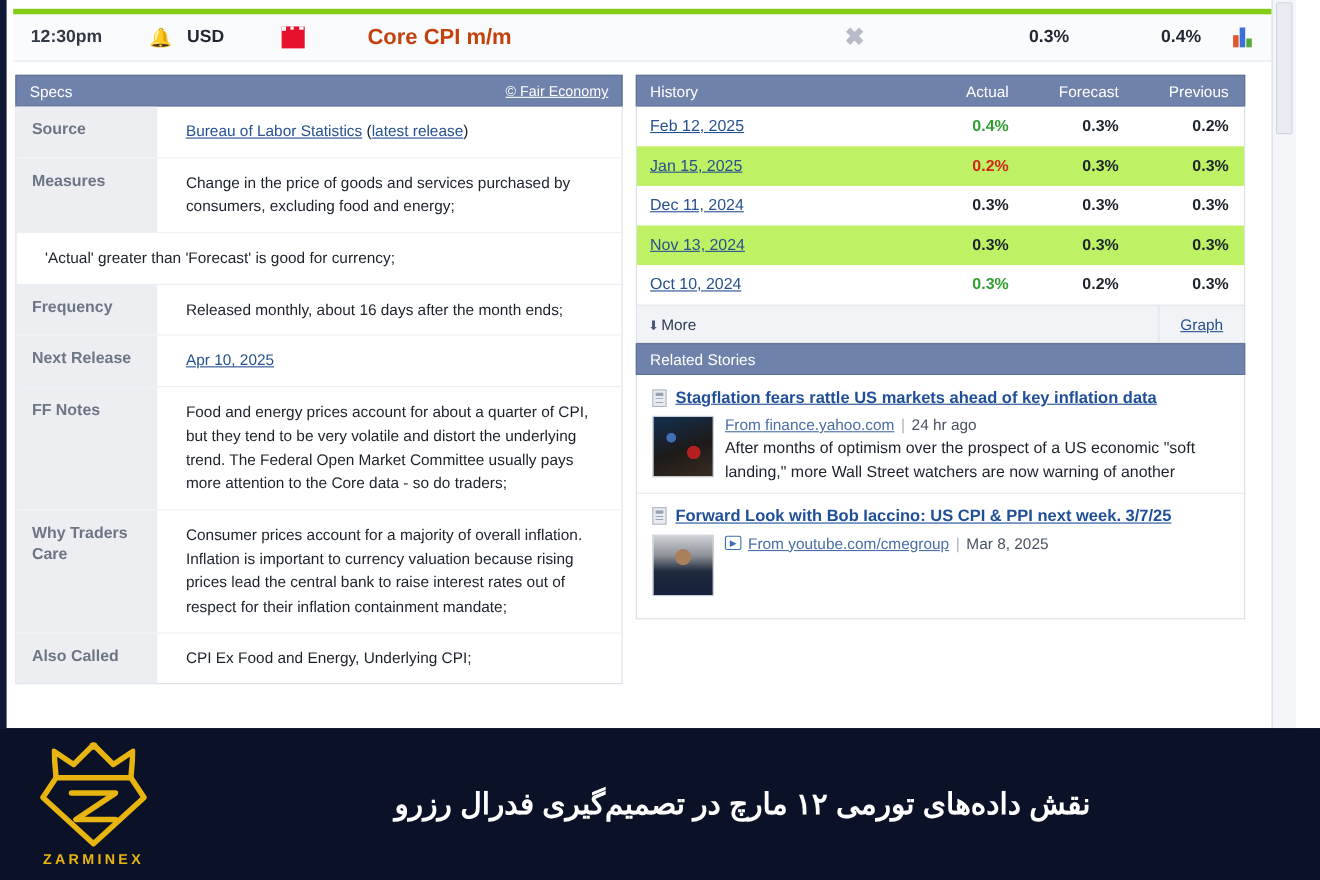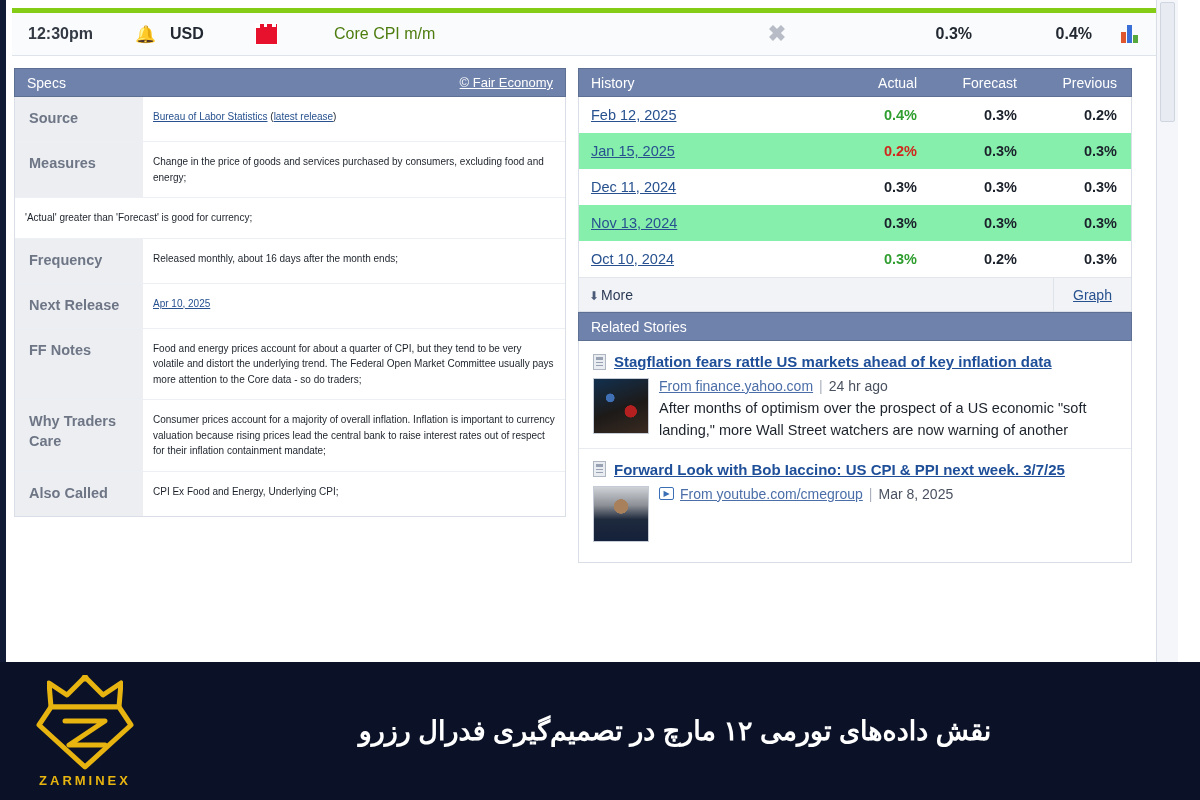--- a/index.html
+++ b/index.html
@@ -53,21 +53,21 @@
     box-shadow: 0 0 0 1px #ffffff;
   }
   .flag::before {
     content: ""; position: absolute; left: 0; top: 0; width: 21px; height: 5px;
     background:
       linear-gradient(#ffffff,#ffffff) 0 0/4px 4px no-repeat,
       linear-gradient(#ffffff,#ffffff) 8px 0/3px 3px no-repeat,
       linear-gradient(#ffffff,#ffffff) 16px 0/4px 3px no-repeat;
   }
   .ev-title {
-    flex: 1; font-size: 16px; font-weight: normal; color: #4d7c0f; padding-left: 4px;
+    flex: 1; font-size: 20px; font-weight: bold; color: #c2410c; padding-left: 4px;
   }
   .ev-graphx { width: 150px; display: flex; justify-content: center; }
   .xicon { font-size: 22px; color: #b7bcc6; font-weight: bold; line-height: 1; }
   .ev-val { width: 120px; text-align: right; font-size: 16px; font-weight: bold; color: #222831; }
   .ev-chart { width: 74px; display: flex; justify-content: center; align-items: flex-end; }
   .barsicon { display: flex; align-items: flex-end; gap: 1px; height: 18px; }
   .barsicon i { display: block; width: 5px; }
   .barsicon .b1 { height: 11px; background: #e0562f; }
   .barsicon .b2 { height: 18px; background: #3a6fd8; }
   .barsicon .b3 { height: 8px;  background: #56a83c; }
@@ -93,36 +93,36 @@
   .spec-row { display: flex; border-bottom: 1px solid #eceff3; }
   .spec-row:last-child { border-bottom: none; }
   .spec-key {
     width: 128px; min-height: 44px;
     background: #eceef2; color: #6e7686;
     font-size: 14.5px; font-weight: bold;
     padding: 12px 10px 12px 14px;
     line-height: 1.35;
   }
   .spec-val {
-    flex: 1; padding: 12px 10px; font-size: 10px; color: #1c222b;
+    flex: 1; padding: 12px 26px; font-size: 14px; color: #1c222b;
     line-height: 1.55;
   }
   .spec-val a { color: #27518f; text-decoration: underline; }
 
   
   .hist-head {
     background: #6f82ab; color: #fff; height: 29px;
     display: flex; align-items: center; font-size: 14px;
     border: 1px solid #5e6f94;
   }
   .hist-head .hh-date { flex: 1; padding-left: 12px; }
   .hist-head .hh-col { width: 100px; text-align: right; padding-right: 14px; }
   .hist-body { border: 1px solid #dadfe7; border-top: none; background: #fff; }
   .hist-row { display: flex; align-items: center; height: 36px; font-size: 14.5px; }
-  .hist-row.alt { background: #86efac; }
+  .hist-row.alt { background: #bef264; }
   .hist-row .h-date { flex: 1; padding-left: 12px; }
   .hist-row .h-date a { color: #27518f; text-decoration: underline; }
   .hist-row .h-col { width: 100px; text-align: right; padding-right: 14px; font-weight: bold; color: #1c222b; }
   .up { color: #2f9e2f !important; }
   .down { color: #d0271d !important; }
   .hist-foot {
     display: flex; align-items: center; height: 34px;
     background: #f1f3f6; border-top: 1px solid #e2e6ec; font-size: 14px;
   }
   .hist-foot .more { flex: 1; padding-left: 10px; color: #2b3a55; }

